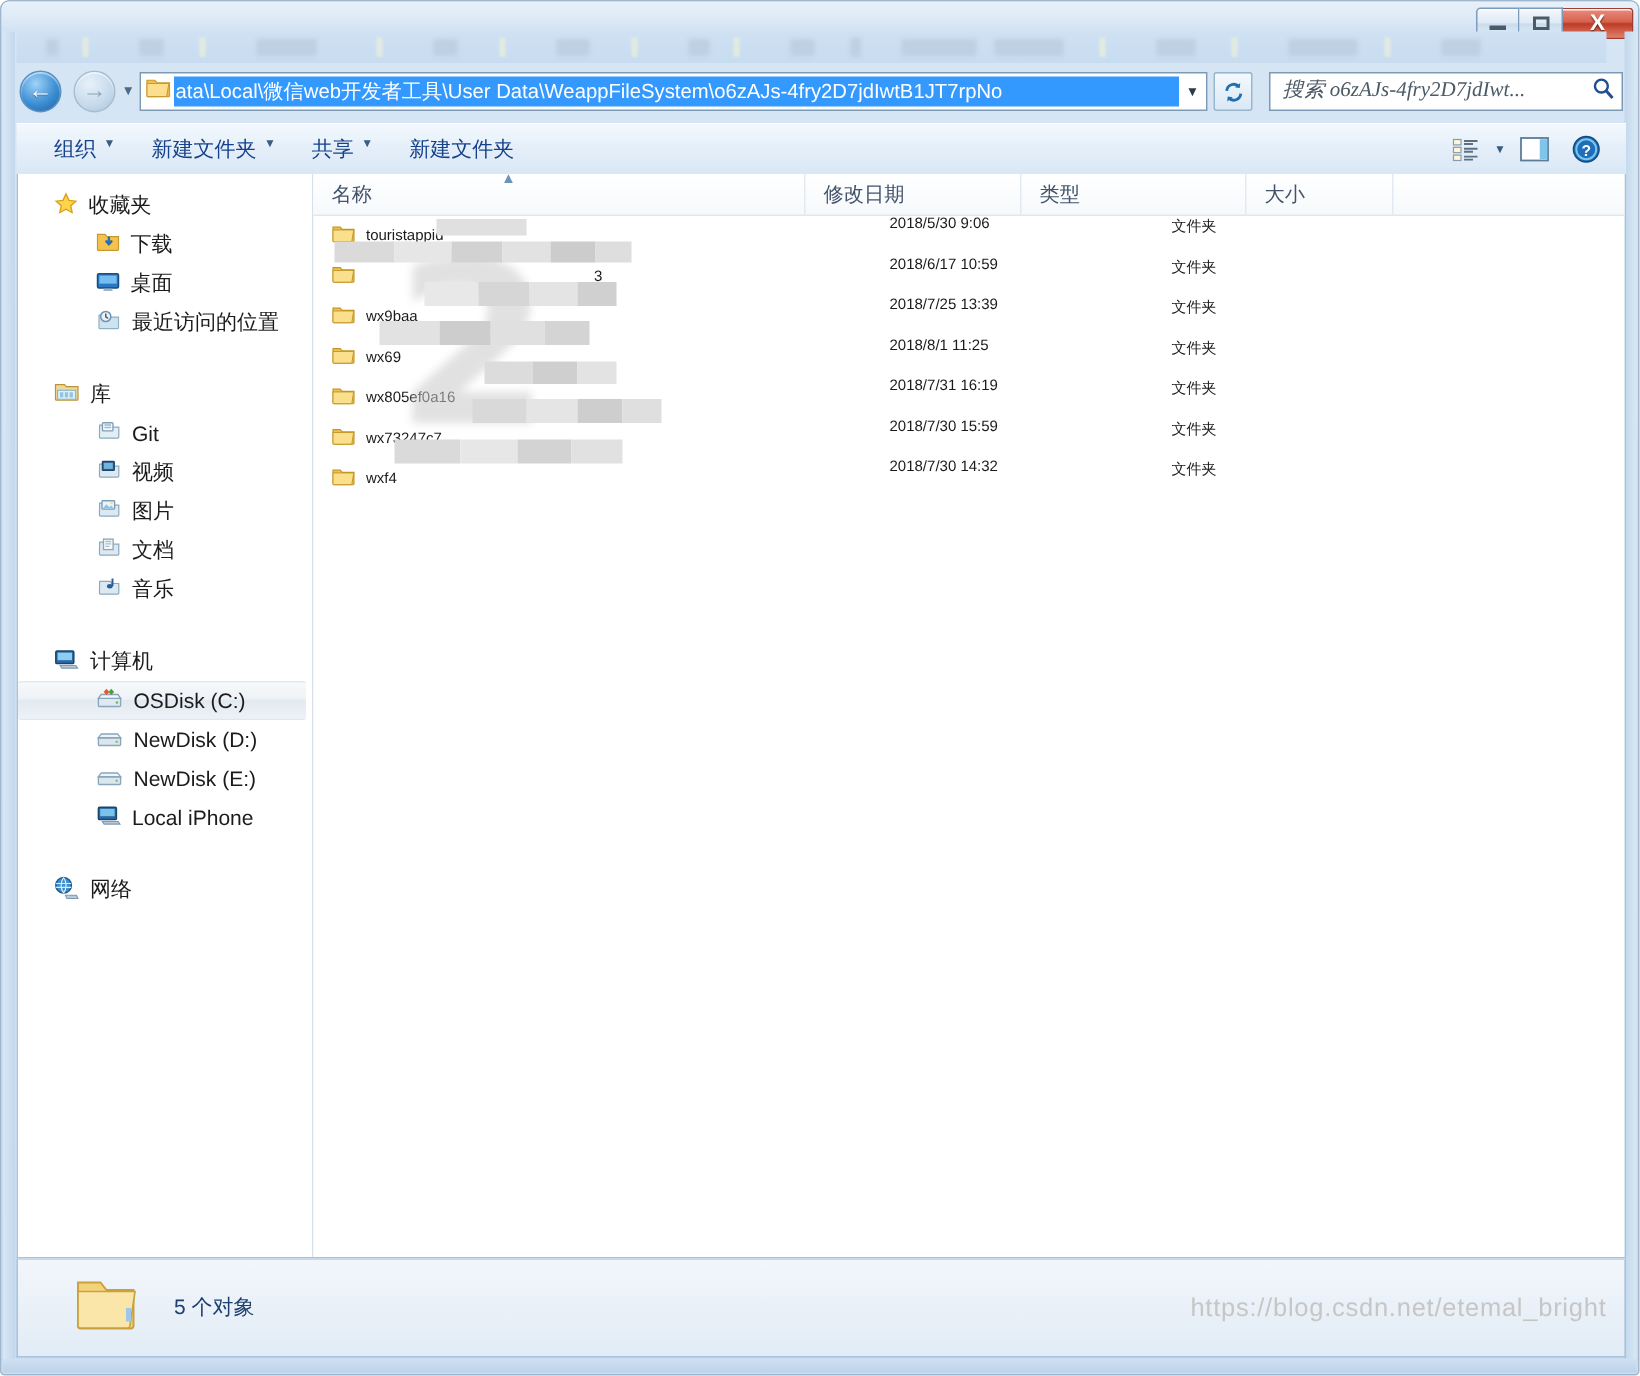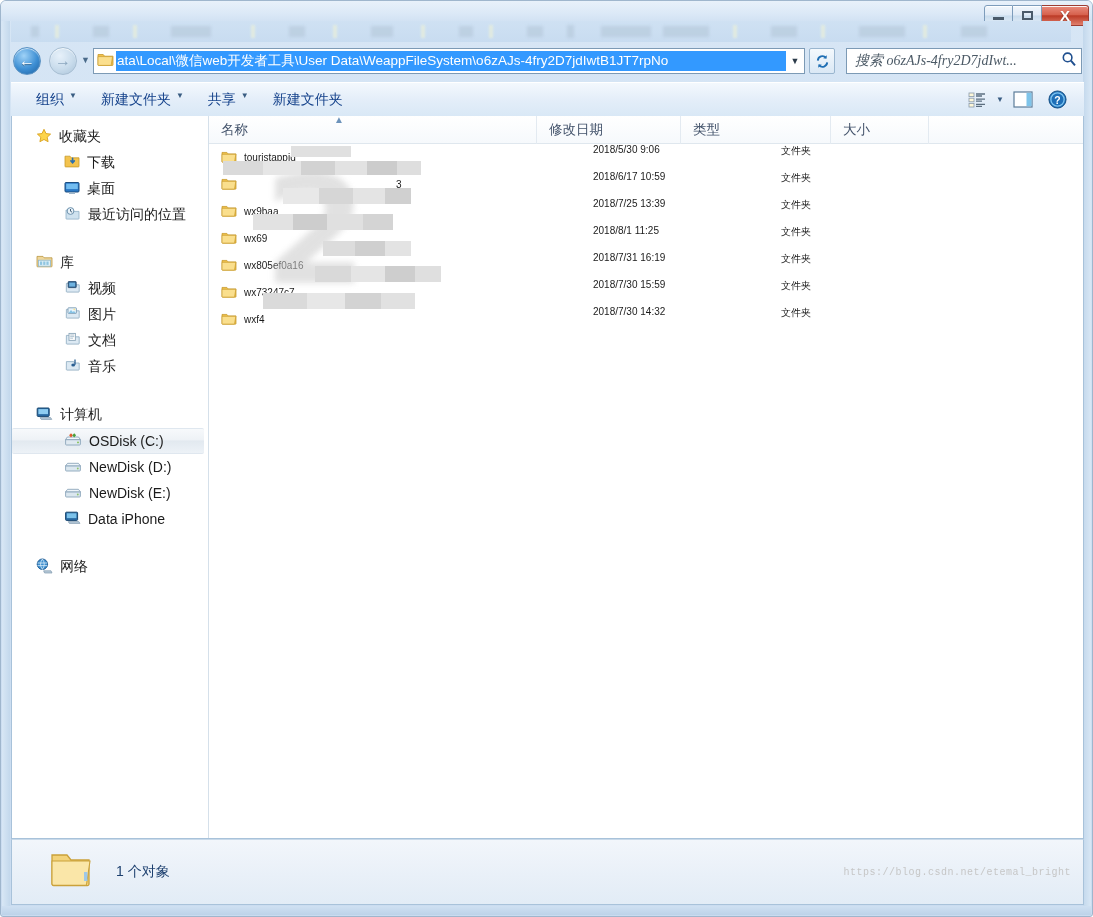--- a/index.html
+++ b/index.html
@@ -223,22 +223,22 @@
   #statusbar {
     position: absolute; left: 10px; top: 838px; width: 1073px; height: 66px;
     background: linear-gradient(to bottom, #f2f6fb 0%, #e9f0f8 55%, #e2ecf6 100%);
     border: 1px solid #a8c2da; border-top: 1px solid #c8d9e9;
     display: flex; align-items: center; overflow: hidden;
   }
   #status-folder-icon { margin-left: 36px; flex: 0 0 auto; }
   #status-text { margin-left: 24px; font-size: 14px; color: #1c3f6e; }
   #watermark {
     margin-left: auto; margin-right: 12px;
-    font-family: Liberation Mono, monospace;
-    font-size: 10px; color: #c6c6c6; letter-spacing: .5px; white-space: nowrap;
+    font-family: Liberation Sans, sans-serif;
+    font-size: 17px; color: #c6c6c6; letter-spacing: .5px; white-space: nowrap;
   }
 
   
   #right-edge {
     position: absolute; right: 1px; top: 20px; width: 8px; bottom: 1px;
     background: linear-gradient(to right, #c3d8ec, #d8e7f5);
   }
   #left-edge {
     position: absolute; left: 1px; top: 20px; width: 8px; bottom: 1px;
     background: linear-gradient(to left, #c3d8ec, #d8e7f5);
@@ -441,20 +441,31 @@
               <rect x="4" y="7.5" width="2.2" height="3.4" fill="#8fc5e0"></rect>
               <rect x="7.2" y="7.5" width="2.2" height="3.4" fill="#8fc5e0"></rect>
               <rect x="10.4" y="7.5" width="2.2" height="3.4" fill="#8fc5e0"></rect>
             </svg>
           </span>
           <span>库</span>
         </div>
         <div class="nav-row child">
           <span>
             <svg width="17" height="15" viewBox="0 0 17 15">
+              <path d="M2.4 3.4h7.2l1 1.4h4.6v6.6a.7.7 0 0 1-.7.7H3a.7.7 0 0 1-.7-.7z" fill="#e2eef6" stroke="#8ba9bf" stroke-width=".8"></path>
+              <rect x="4.3" y="1.8" width="7" height="5.4" rx=".6" fill="#f6fbfe" stroke="#7d9db5" stroke-width=".9"></rect>
+              <line x1="5.6" y1="3.3" x2="10" y2="3.3" stroke="#9db9cc" stroke-width=".9"></line>
+              <line x1="5.6" y1="5" x2="10" y2="5" stroke="#9db9cc" stroke-width=".9"></line>
+            </svg>
+          </span>
+          <span>Git</span>
+        </div>
+        <div class="nav-row child">
+          <span>
+            <svg width="17" height="15" viewBox="0 0 17 15">
               <path d="M2.4 3.4h7.2l1 1.4h4.6v6.6a.7.7 0 0 1-.7.7H3a.7.7 0 0 1-.7-.7z" fill="#dce9f3" stroke="#8ba9bf" stroke-width=".8"></path>
               <rect x="4.2" y="1.6" width="8" height="6" rx=".5" fill="#2f5f8c" stroke="#1e4468" stroke-width=".8"></rect>
               <rect x="5.2" y="2.6" width="6" height="4" fill="#6fb3e0"></rect>
             </svg>
           </span>
           <span>视频</span>
         </div>
         <div class="nav-row child">
           <span>
             <svg width="17" height="15" viewBox="0 0 17 15">
@@ -536,21 +547,21 @@
           <span>NewDisk (E:)</span>
         </div>
         <div class="nav-row child">
           <span>
             <svg width="17" height="15" viewBox="0 0 17 15">
               <rect x="1.6" y="2.2" width="12" height="8.2" rx=".8" fill="#2b6ca5" stroke="#18466f" stroke-width="1"></rect>
               <rect x="2.8" y="3.3" width="9.6" height="4.8" fill="#7cc2ea"></rect>
               <path d="M4.2 11.6h10.6l1.2 1.8H5.4z" fill="#b9cbda" stroke="#8099ae" stroke-width=".7"></path>
             </svg>
           </span>
-          <span>Data iPhone</span>
+          <span>Local iPhone</span>
         </div>
       </div>
 
       <div class="nav-spacer"></div>
 
       <div class="nav-group">
         <div class="nav-row head">
           <span>
             <svg width="17" height="16" viewBox="0 0 17 16">
               <circle cx="6.4" cy="6.2" r="5.2" fill="#3f8fcf" stroke="#1f5c93" stroke-width="1"></circle>
@@ -723,17 +734,17 @@
   </div>
 
   <div id="statusbar">
     <span id="status-folder-icon">
       <svg width="44" height="40" viewBox="0 0 44 40">
         <path d="M4 5h15l4 5h18v24a1.6 1.6 0 0 1-1.6 1.6H5.6A1.6 1.6 0 0 1 4 34z" fill="#f3d37a" stroke="#caa13a" stroke-width="1.3"></path>
         <path d="M4 11h38l-3.4 23a1.6 1.6 0 0 1-1.6 1.4H5.6A1.6 1.6 0 0 1 4 33.8z" fill="#fae6a8" stroke="#caa13a" stroke-width="1.1"></path>
         <rect x="36" y="22" width="3.4" height="9" fill="#9ec8e8"></rect>
       </svg>
     </span>
-    <span id="status-text">1 个对象</span>
+    <span id="status-text">5 个对象</span>
     <span id="watermark">https://blog.csdn.net/etemal_bright</span>
   </div>
 
 </div>
 
 </body></html>

